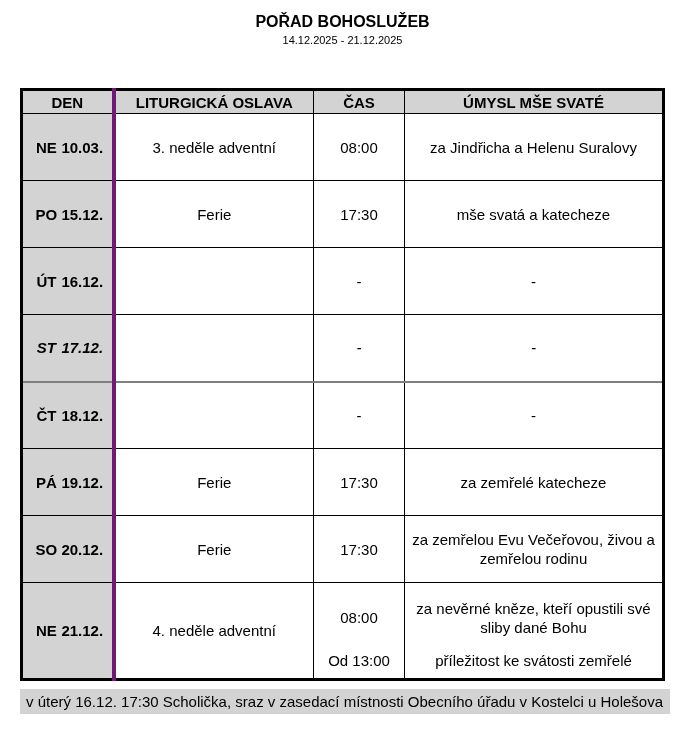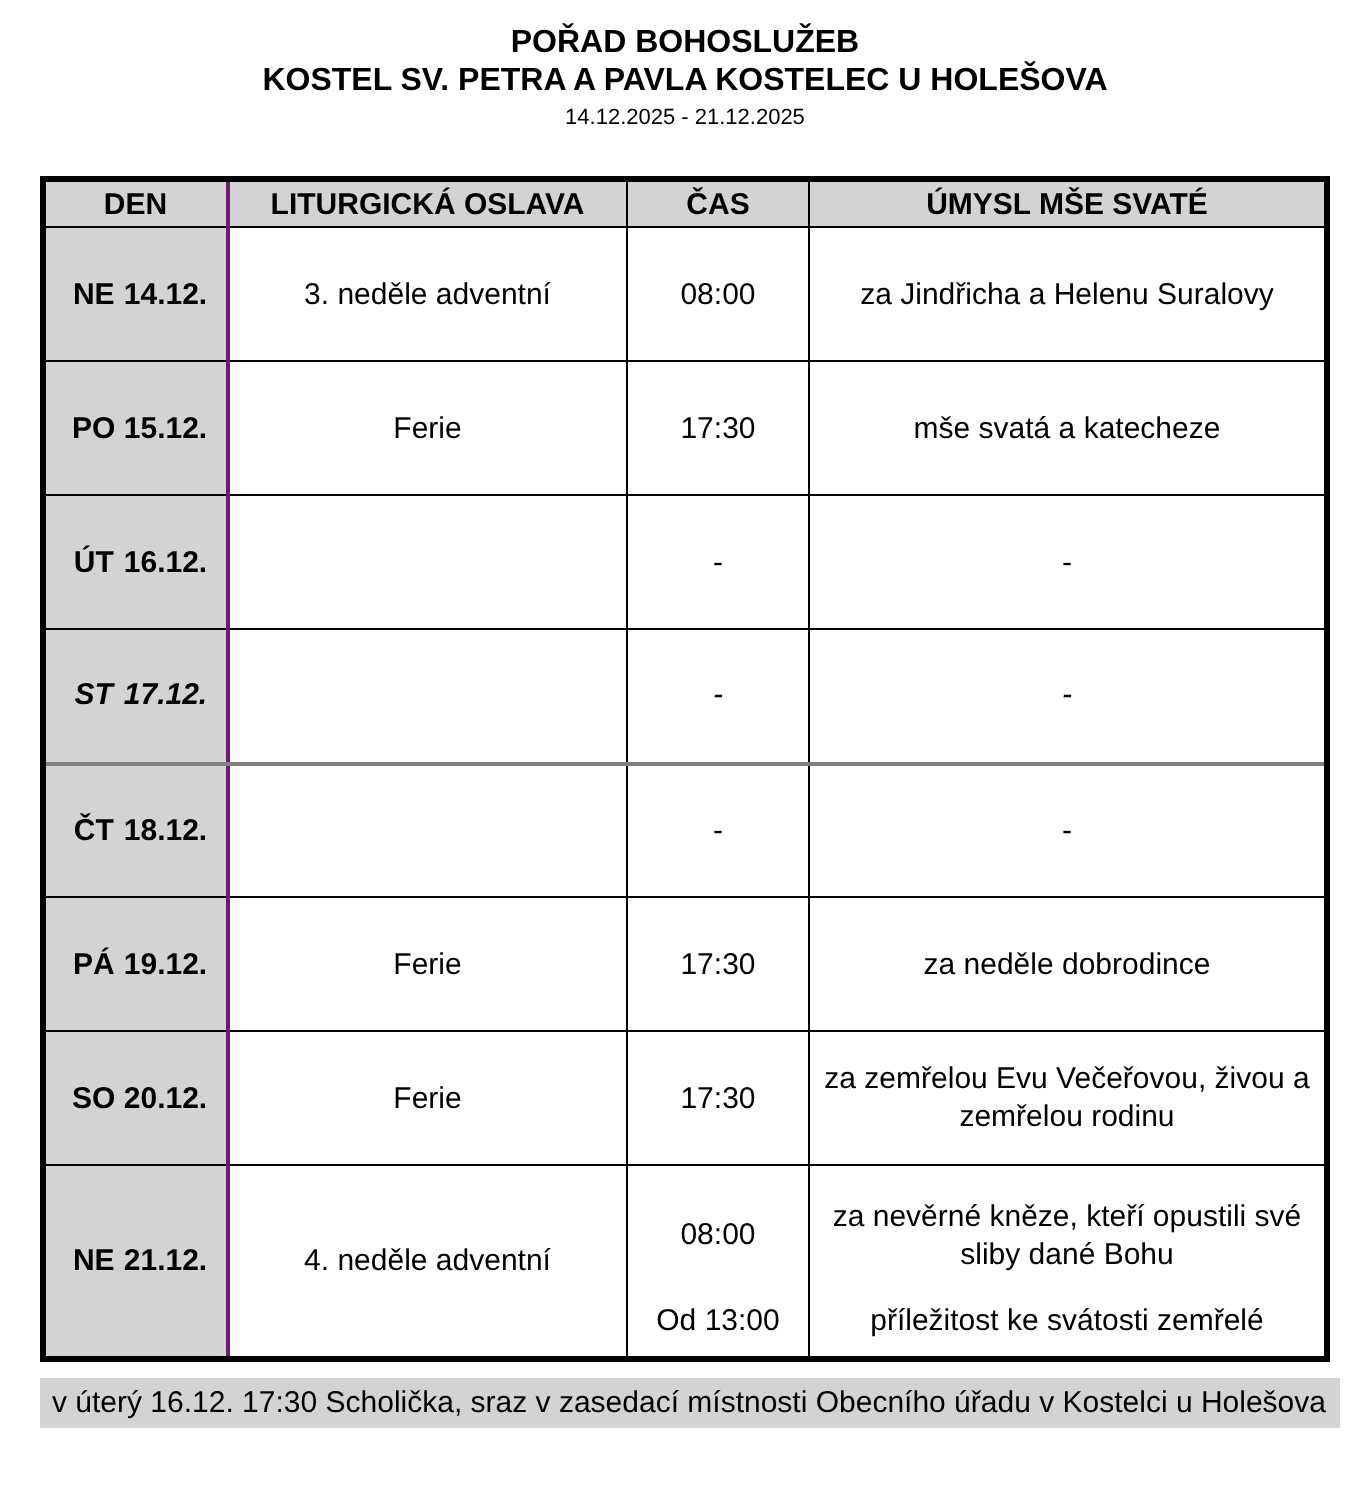--- a/index.html
+++ b/index.html
@@ -41,21 +41,21 @@
     vertical-align: middle;
     padding: 0 2px;
     overflow: hidden;
   }
   table.schedule th {
     background: #d3d3d3;
     font-weight: bold;
     height: 24px;
   }
   table.schedule th.col-day, table.schedule td.day-cell {
-    border-right: 2px solid #701a75;
+    border-right: 4px solid #701a75;
   }
   table.schedule tr.data-row { height: 67px; }
   table.schedule tr.data-row.tall { height: 97px; }
   td.day-cell {
     background: #d3d3d3;
     font-weight: bold;
     text-align: left;
     padding-left: 8px;
   }
   td.day-cell .dow {
@@ -90,42 +90,41 @@
     line-height: 21px;
     padding: 2px 6px;
     text-align: left;
   }
 </style>
 </head>
 <body>
 
 <div class="titles">
   <div class="title-line">POŘAD BOHOSLUŽEB</div>
-  <div class="title-line">KOSTEL SV. PETRA A PAVLA KOSTELEC U HOLEŠOVA</div>
   <div class="date-line">14.12.2025 - 21.12.2025</div>
 </div>
 
 <table class="schedule">
   <colgroup>
     <col style="width:92px">
     <col style="width:200px">
     <col style="width:91px">
     <col style="width:259px">
   </colgroup>
   <thead>
     <tr>
       <th class="col-day">DEN</th>
       <th>LITURGICKÁ OSLAVA</th>
       <th>ČAS</th>
       <th>ÚMYSL MŠE SVATÉ</th>
     </tr>
   </thead>
   <tbody id="schedule-body">
       <tr class="data-row">
-        <td class="day-cell"><span class="dow">NE</span><span>14.12.</span></td>
+        <td class="day-cell"><span class="dow">NE</span><span>10.03.</span></td>
         <td>3. neděle adventní</td>
         <td>
           <div class="intent">08:00</div>
         </td>
         <td>
           <div class="intent">za Jindřicha a Helenu Suralovy</div>
         </td>
       </tr>
       <tr class="data-row">
         <td class="day-cell"><span class="dow">PO</span><span>15.12.</span></td>
@@ -167,21 +166,21 @@
           <div class="intent">-</div>
         </td>
       </tr>
       <tr class="data-row">
         <td class="day-cell"><span class="dow">PÁ</span><span>19.12.</span></td>
         <td>Ferie</td>
         <td>
           <div class="intent">17:30</div>
         </td>
         <td>
-          <div class="intent">za neděle dobrodince</div>
+          <div class="intent">za zemřelé katecheze</div>
         </td>
       </tr>
       <tr class="data-row">
         <td class="day-cell"><span class="dow">SO</span><span>20.12.</span></td>
         <td>Ferie</td>
         <td>
           <div class="intent">17:30</div>
         </td>
         <td>
           <div class="intent">za zemřelou Evu Večeřovou, živou a zemřelou rodinu</div>

